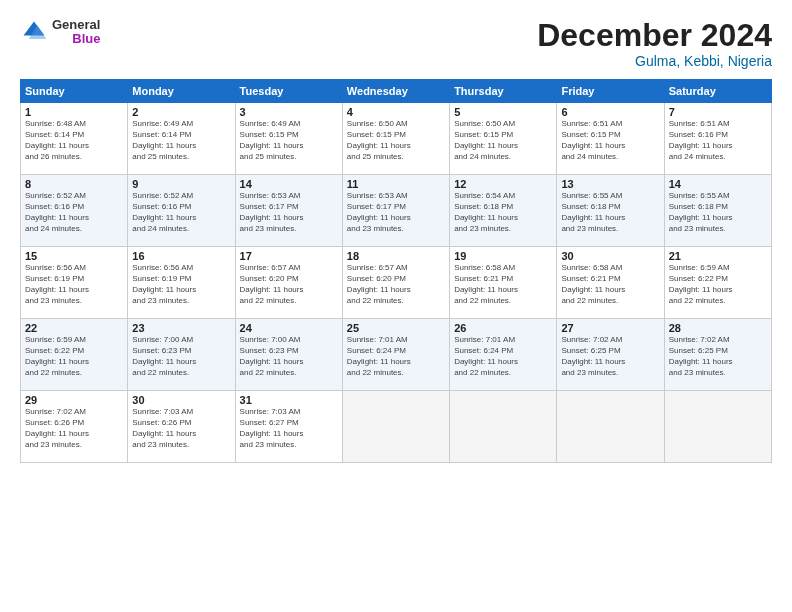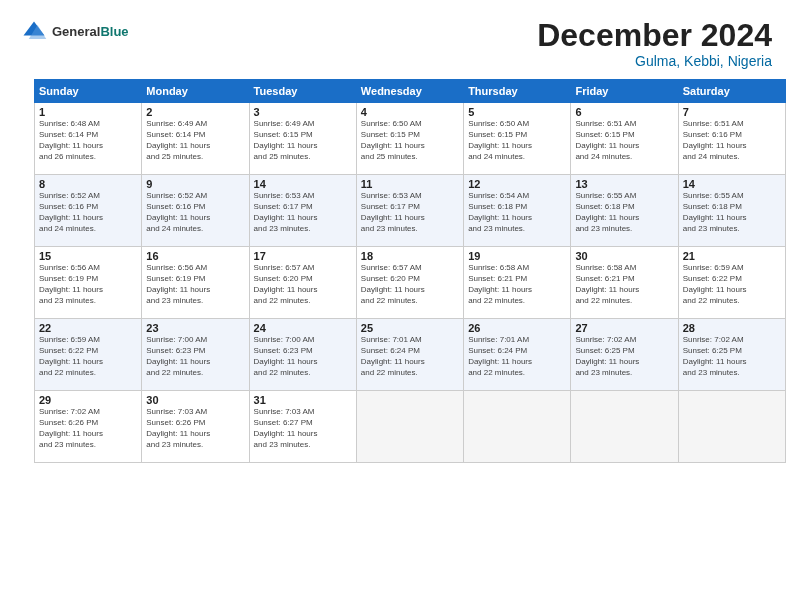--- a/index.html
+++ b/index.html
@@ -22,33 +22,33 @@
       align-items: flex-start;
       margin-bottom: 10px;
     }
     .logo {
       display: flex;
       align-items: center;
       gap: 4px;
     }
     .logo-text {
       display: flex;
-      flex-direction: row;
+      flex-direction: column;
       line-height: 1.1;
       align-items: flex-end;
     }
     .logo-general {
       font-size: 13px;
       font-weight: bold;
       color: #333;
     }
     .logo-blue {
       font-size: 13px;
       font-weight: bold;
-      color: #0f766e;
+      color: #a21caf;
     }
     .logo-icon {
       width: 28px;
       height: 28px;
     }
     .title-area {
       text-align: right;
     }
     .month-title {
       font-size: 32px;
@@ -57,21 +57,20 @@
       line-height: 1.1;
     }
     .subtitle {
       font-size: 14px;
       color: #0369a1;
     }
     table {
       width: 100%;
       border-collapse: collapse;
       table-layout: fixed;
-      margin-left: 14px;
     }
     th {
       background-color: #1a6ec7;
       color: #fff;
       font-size: 11px;
       font-weight: bold;
       padding: 5px 4px;
       text-align: left;
       border: 1px solid #1a6ec7;
     }

